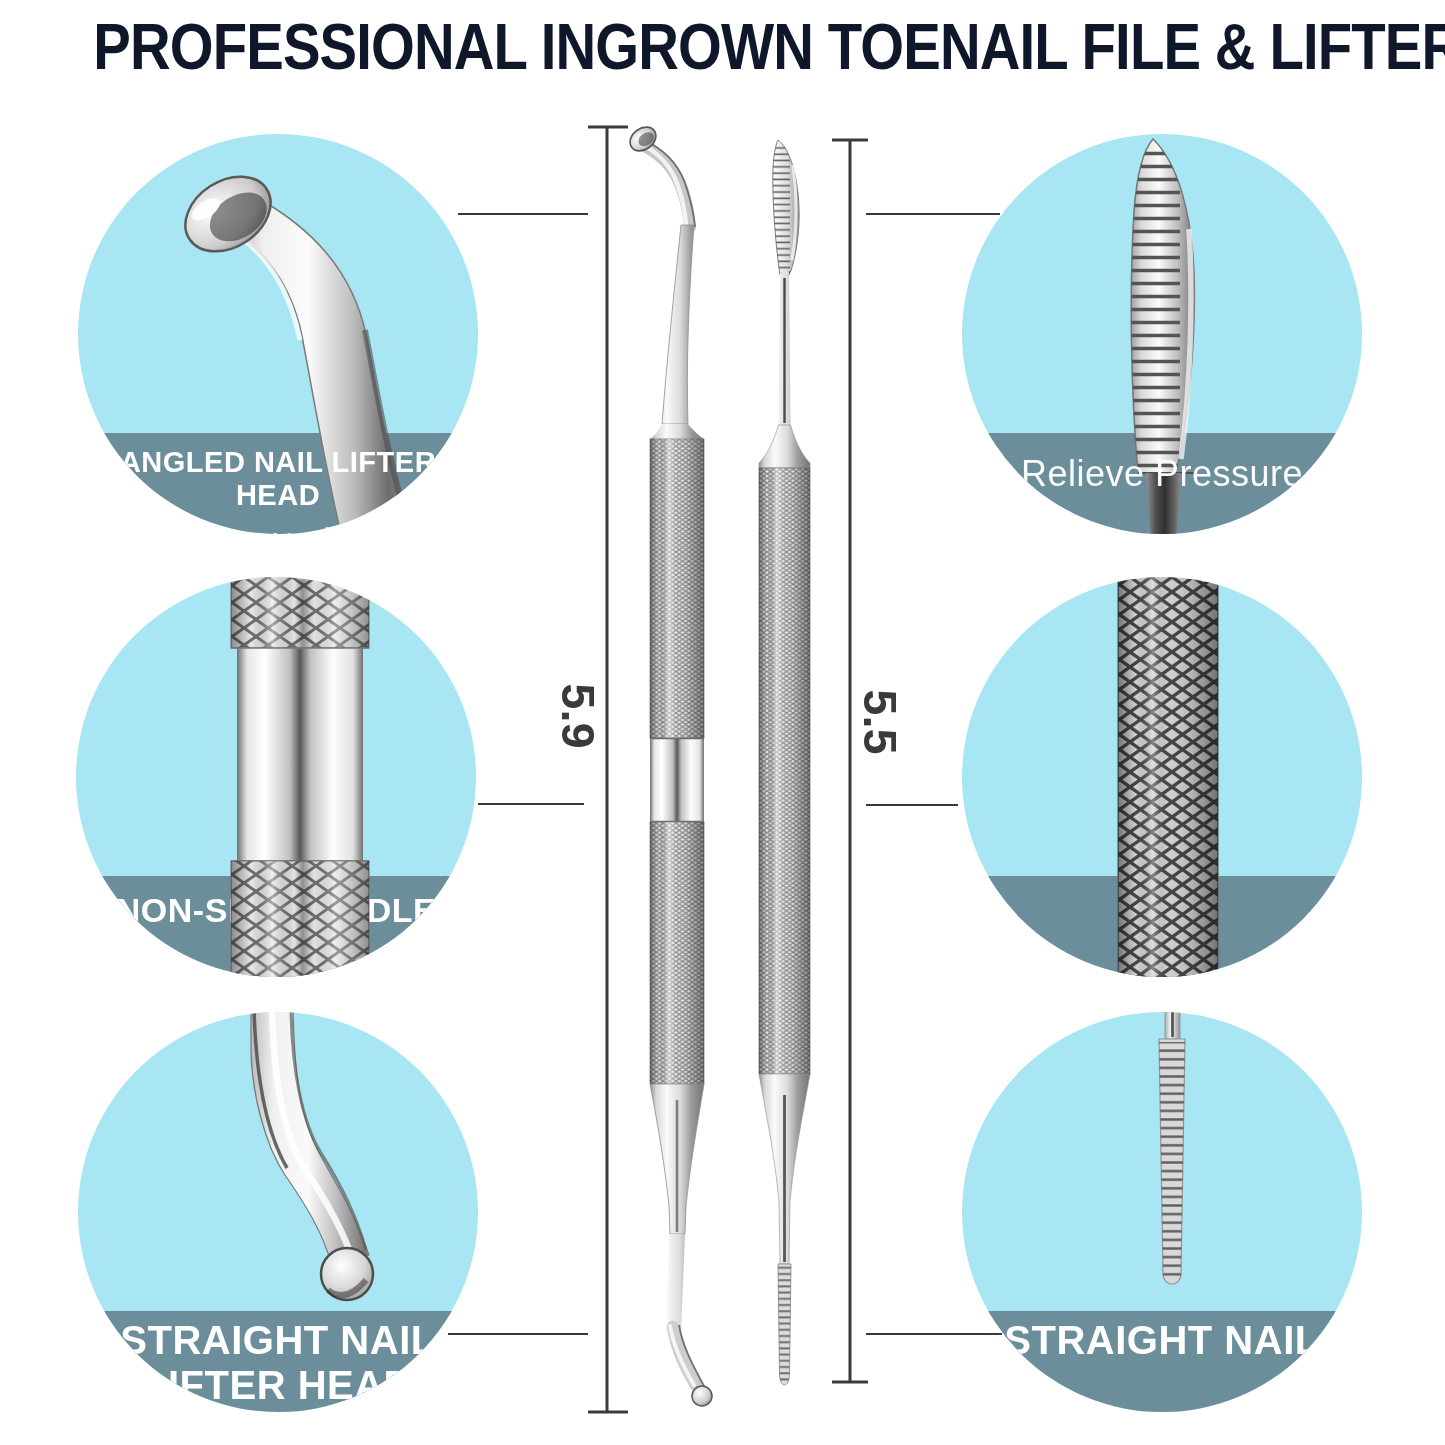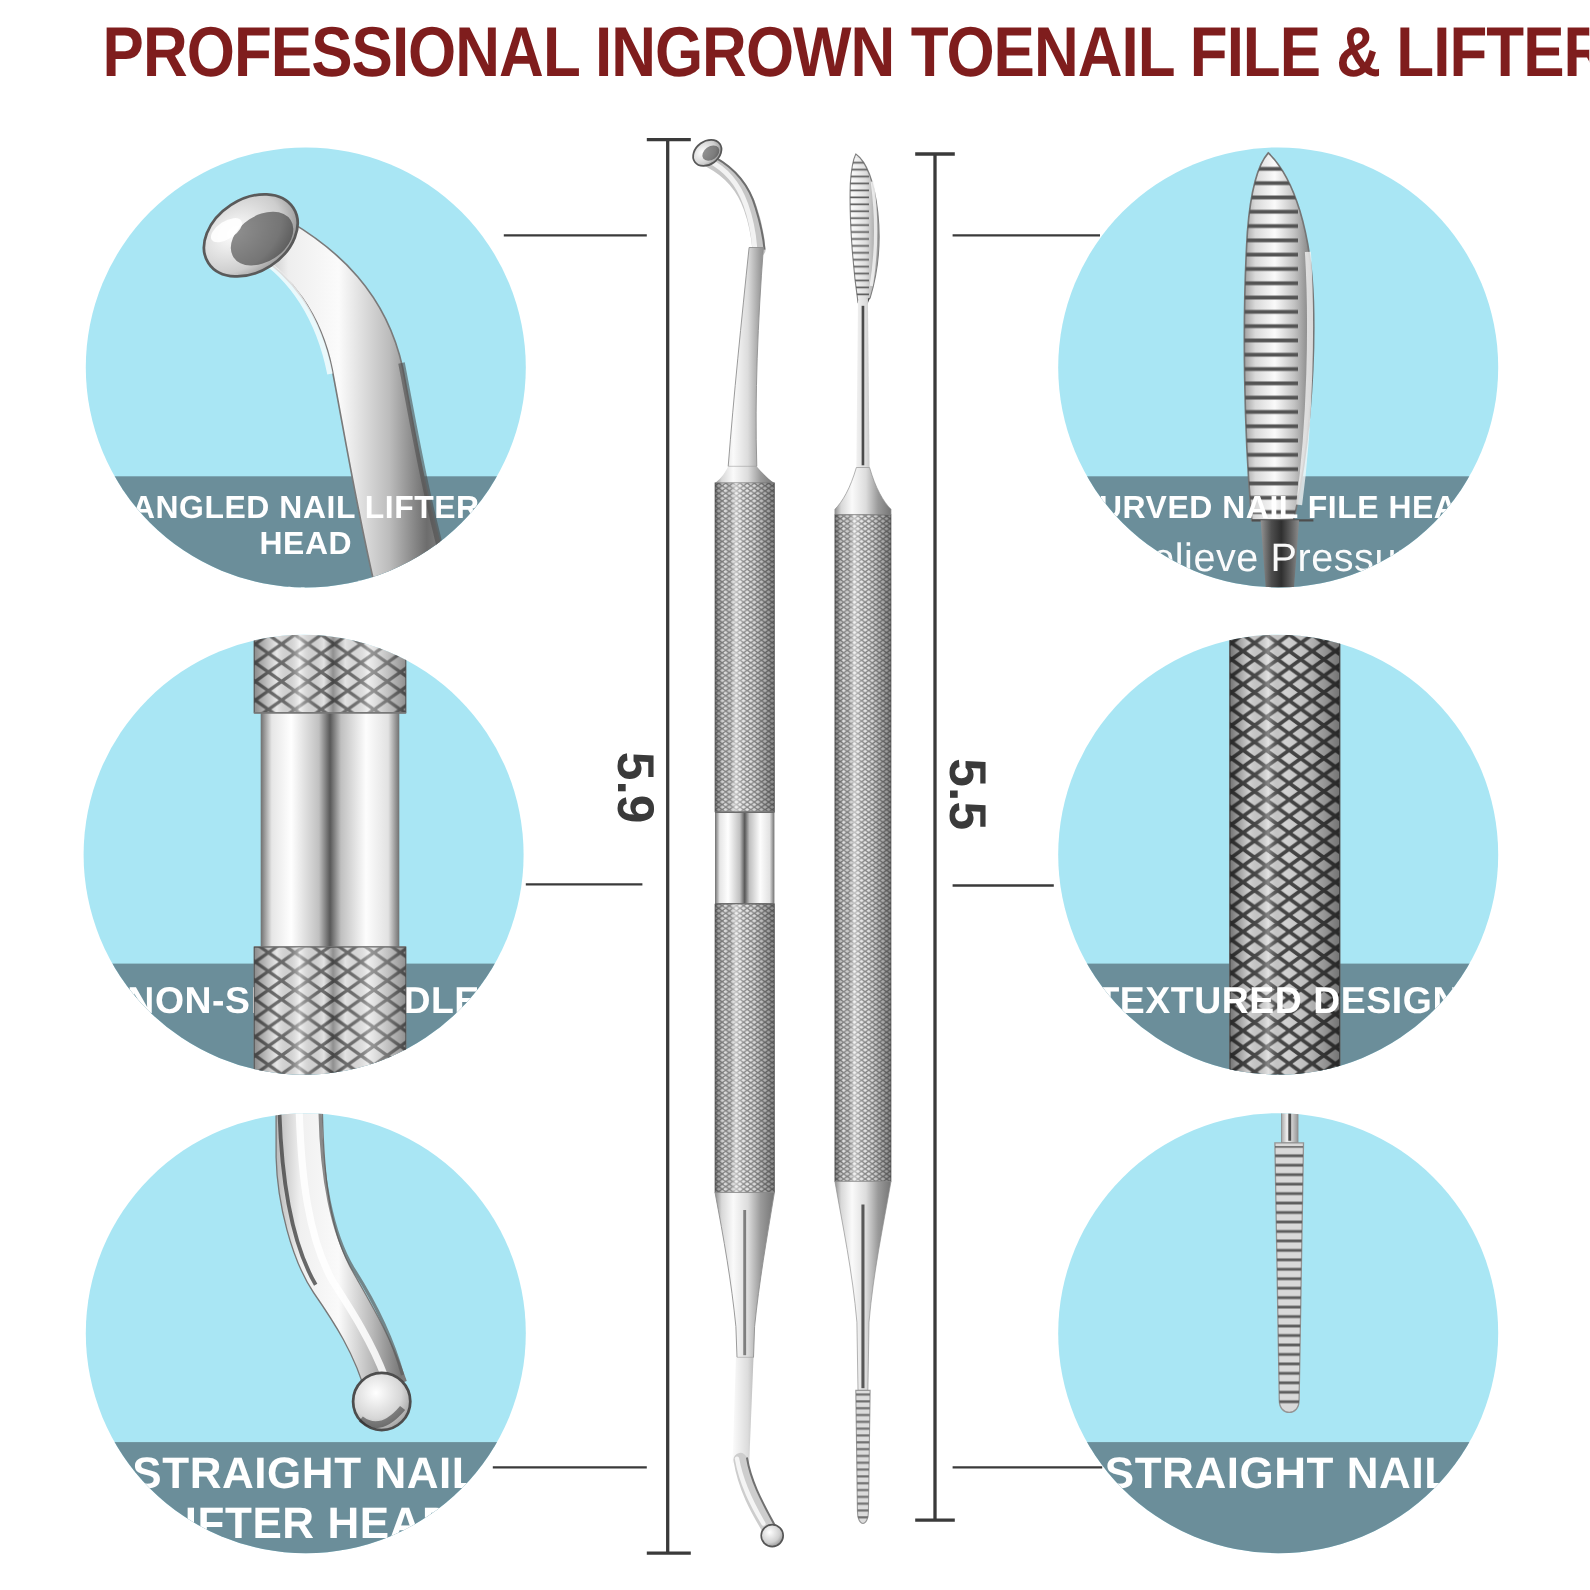--- a/index.html
+++ b/index.html
@@ -2,21 +2,21 @@
 <html><head>
 <meta charset="utf-8">
 <style>
   html,body{margin:0;padding:0;background:#ffffff;}
   .canvas{
     position:relative;width:1445px;height:1445px;background:#ffffff;
     font-family:"Liberation Sans",sans-serif;overflow:hidden;
   }
   .title{
     position:absolute;top:10px;left:0;width:100%;text-align:center;
-    font-size:64px;font-weight:700;color:#7f1d1d;white-space:nowrap;
+    font-size:64px;font-weight:700;color:#0f172a;white-space:nowrap;
   }
   .title span{display:inline-block;transform:scaleX(.88);transform-origin:50% 50%;letter-spacing:-1px;}
   .tools-svg{position:absolute;left:0;top:0;z-index:0;}
   .dim-label{
     position:absolute;font-size:47px;font-weight:700;color:#3a3a3a;
     transform:translate(-50%,-50%) rotate(90deg);white-space:nowrap;z-index:0;
   }
   .dim-label.left{left:578px;top:716px;}
   .dim-label.right{left:880px;top:722px;}
   .circle{
@@ -322,21 +322,20 @@
       </defs>
       <path d="M191,5 C215,28 230,78 232,140 C234,205 227,283 214,339 L176,339 C169,262 167,158 172,77 C175,38 182,15 191,5 Z" fill="url(#trG)" stroke="#767676" stroke-width="1.5"></path>
       <g clip-path="url(#trClip)">
         <rect x="162" y="12" width="56" height="330" fill="url(#trT)"></rect>
       </g>
       <path d="M227,95 C231,160 229,250 219,325" fill="none" stroke="#f7f7f7" stroke-width="5.5" opacity=".75"></path>
       <line x1="176" y1="339" x2="232" y2="339" stroke="#4e4e4e" stroke-width="2"></line>
       <path d="M184,339 L219,339 L214,405 L189,405 Z" fill="url(#trN)"></path>
     </svg>
     <div class="label">
-      <div class="l1">CURVED NAIL FILE HEAD</div>
       <div class="l2">Relieve Pressure</div>
     </div>
   </div>
 
   <div class="circle c-mr">
     <div class="band"></div>
     <svg class="closeup" width="400" height="400" viewBox="0 0 400 400">
       <defs>
         <pattern id="kMR" width="21" height="15" patternUnits="userSpaceOnUse">
           <rect width="21" height="15" fill="#d2d2d2"></rect>
@@ -347,23 +346,20 @@
             <stop offset=".18" stop-color="rgba(0,0,0,0)"></stop>
           <stop offset=".35" stop-color="rgba(255,255,255,.35)"></stop>
             <stop offset=".5" stop-color="rgba(0,0,0,0)"></stop>
           <stop offset=".7" stop-color="rgba(0,0,0,.1)"></stop>
             <stop offset="1" stop-color="rgba(0,0,0,.45)"></stop>
         </linearGradient>
       </defs>
       <rect x="156" y="-5" width="100" height="410" fill="url(#kMR)" stroke="#5f5f5f" stroke-width="1.2"></rect>
       <rect x="156" y="-5" width="100" height="410" fill="url(#shMR)"></rect>
     </svg>
-    <div class="label single">
-      <div class="l1">TEXTURED DESIGN</div>
-    </div>
   </div>
 
   <div class="circle c-br">
     <div class="band"></div>
     <svg class="closeup" width="400" height="400" viewBox="0 0 400 400">
       <defs>
         <linearGradient id="brG" gradientUnits="userSpaceOnUse" x1="202" y1="0" x2="219" y2="0">
           <stop offset="0" stop-color="#9a9a9a"></stop>
             <stop offset=".35" stop-color="#efefef"></stop>
           <stop offset=".6" stop-color="#d2d2d2"></stop>

